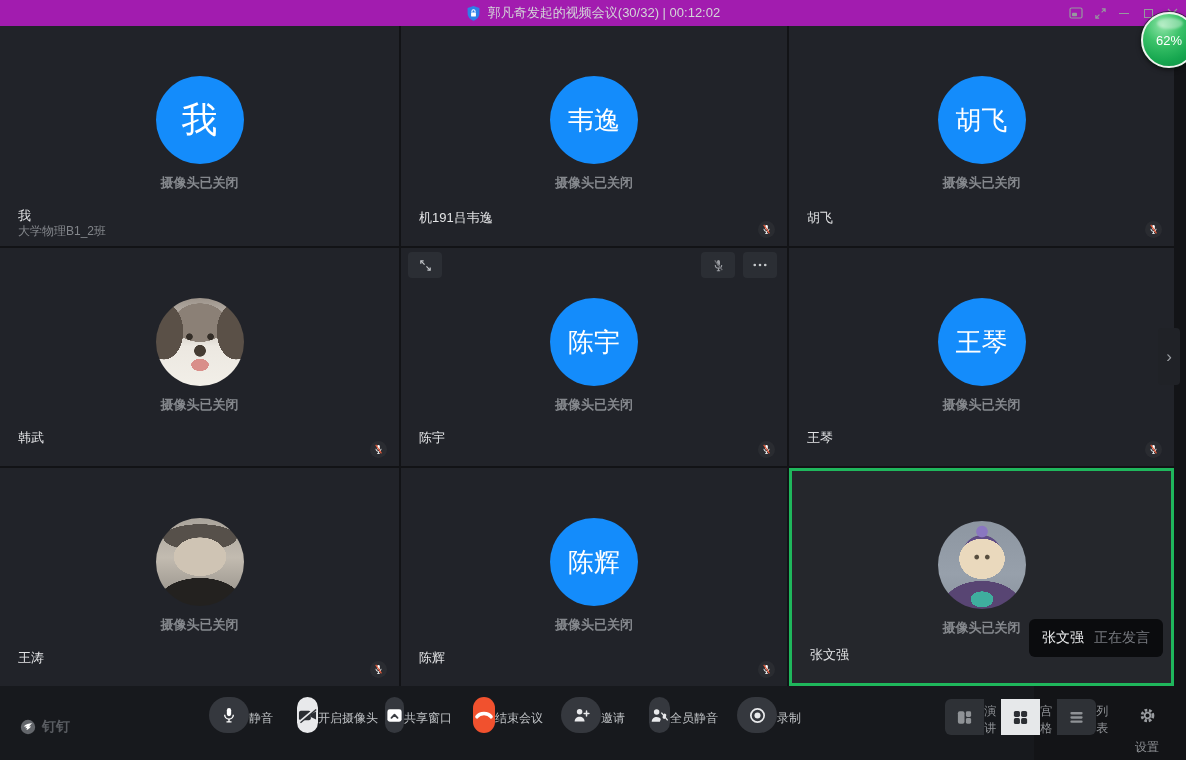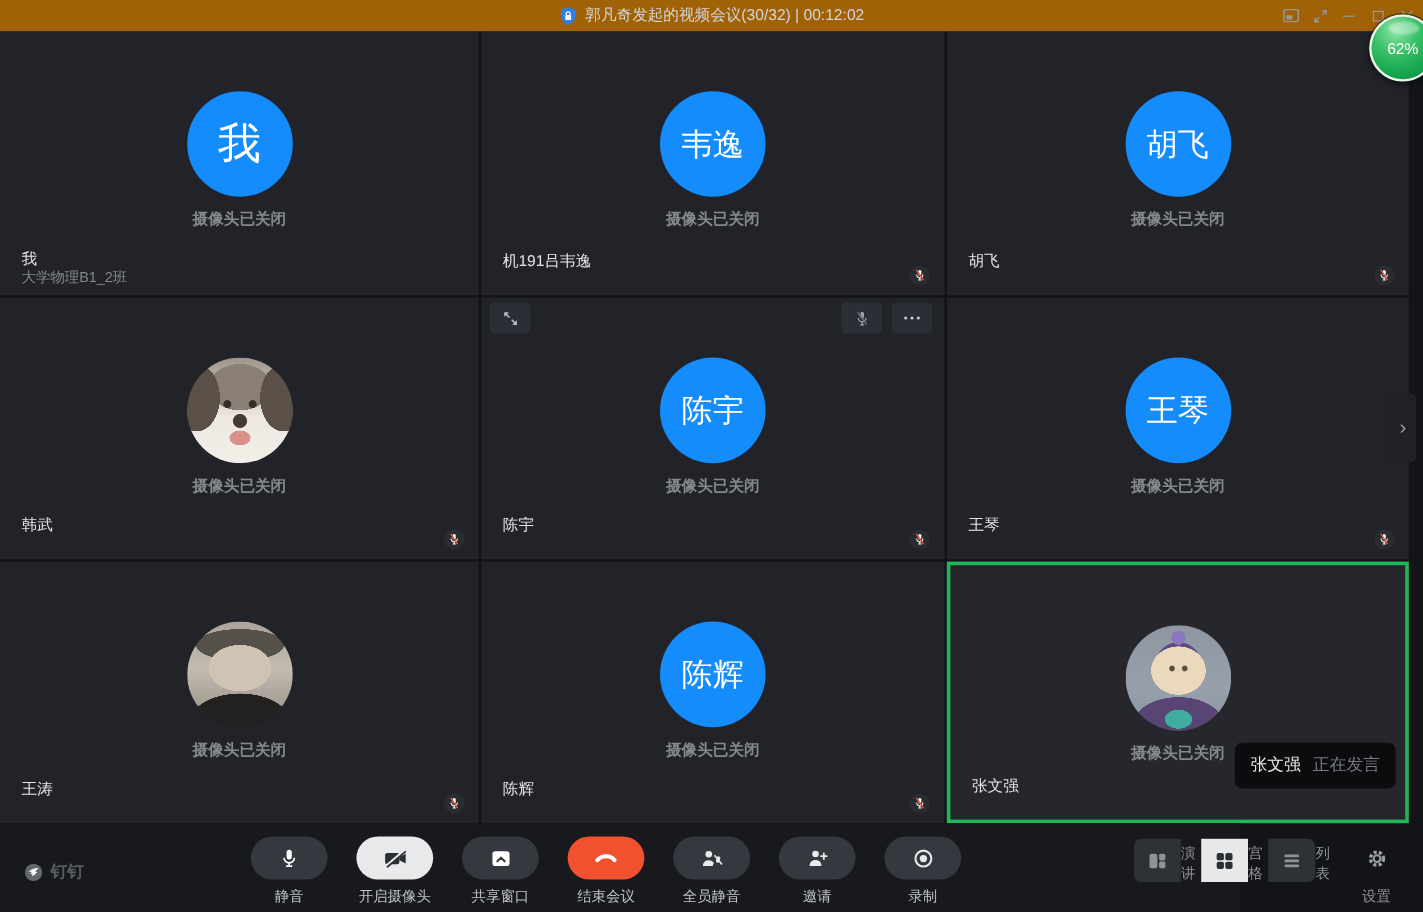--- a/index.html
+++ b/index.html
@@ -7,21 +7,21 @@
   body {
     position:relative; background:#131417;
     font-family:"Liberation Sans","DejaVu Sans",sans-serif;
     -webkit-font-smoothing:antialiased;
   }
   svg { display:block; }
 
   
   .titlebar{
     position:absolute; top:0; left:0; width:1186px; height:26px;
-    background:#a16207; display:flex; align-items:center; justify-content:center;
+    background:#a21caf; display:flex; align-items:center; justify-content:center;
     z-index:20;
   }
   .titlebar .tgroup{ display:flex; align-items:center; gap:7px; }
   .titlebar .ttext{ color:#d3d5d8; font-size:13px; }
   .wincontrols{
     position:absolute; right:2px; top:0; height:26px; display:flex; align-items:center;
     color:#96999e; z-index:21;
   }
   .winbtn{ width:24px; height:26px; display:flex; align-items:center; justify-content:center; cursor:default; }
   .max-box{ width:9px; height:9px; border:1px solid #96999e; }
@@ -111,21 +111,21 @@
     color:#9b9ea3; font-size:17px; z-index:10; cursor:pointer;
   }
 
   
   .toolbar{
     position:absolute; bottom:0; left:0; width:1034px; height:74px; background:#17191d; z-index:20;
   }
   .brand{ position:absolute; left:20px; bottom:24px; display:flex; align-items:center; gap:6px; }
   .brand-text{ color:#595c61; font-size:14px; font-weight:bold; }
   .tb-group{ position:absolute; left:209px; top:11px; display:flex; gap:24px; }
-  .tb-item{ width:64px; display:flex; flex-direction:column; align-items:center; cursor:pointer; }
+  .tb-item{ width:64px; display:flex; flex-direction:row; align-items:center; cursor:pointer; }
   .pill{
     width:64px; height:36px; border-radius:18px; background:#35383e;
     display:flex; align-items:center; justify-content:center;
   }
   .pill.light{ background:#e8e9eb; }
   .pill.danger{ background:#f1512e; }
   .tb-label{ margin-top:6px; font-size:12px; color:#bfc2c5; white-space:nowrap; }
   .switcher{ position:absolute; left:945px; top:11px; display:flex; }
   .seg{ width:56px; display:flex; flex-direction:row; align-items:center; cursor:pointer; }
   .seg-icon{
@@ -420,38 +420,38 @@
       <div class="tb-item">
         <div class="pill danger">
           <svg width="22" height="20" viewBox="0 0 22 22">
             <path d="M3.2 13 C6.5 8.2 15.5 8.2 18.8 13" fill="none" stroke="#fff" stroke-width="3.8" stroke-linecap="round"></path>
           </svg>
         </div>
         <div class="tb-label">结束会议</div>
       </div>
       <div class="tb-item">
         <div class="pill">
+          <svg width="19" height="19" viewBox="0 0 20 20">
+            <circle cx="8" cy="6" r="2.9" fill="#e9eaec"></circle>
+            <path d="M2.8 16.4c0-3.3 2.3-5.1 5.2-5.1s5.2 1.8 5.2 5.1z" fill="#e9eaec"></path>
+            <path d="M15.3 5.4v5M12.8 7.9h5" stroke="#e9eaec" stroke-width="1.6" stroke-linecap="round"></path>
+          </svg>
+        </div>
+        <div class="tb-label">邀请</div>
+      </div>
+      <div class="tb-item">
+        <div class="pill">
           <svg width="21" height="19" viewBox="0 0 22 20">
             <circle cx="8" cy="6.2" r="2.9" fill="#e9eaec"></circle>
             <path d="M2.8 16.6c0-3.3 2.3-5.1 5.2-5.1 1.9 0 3.5.8 4.4 2.2l-1 2.9z" fill="#e9eaec"></path>
             <rect x="14.6" y="8" width="3.2" height="5.6" rx="1.6" fill="#e9eaec" transform="rotate(18 16.2 10.8)"></rect>
             <line x1="13" y1="7" x2="19.6" y2="15.2" stroke="#e9eaec" stroke-width="1.4"></line>
           </svg>
         </div>
         <div class="tb-label">全员静音</div>
-      </div>
-      <div class="tb-item">
-        <div class="pill">
-          <svg width="19" height="19" viewBox="0 0 20 20">
-            <circle cx="8" cy="6" r="2.9" fill="#e9eaec"></circle>
-            <path d="M2.8 16.4c0-3.3 2.3-5.1 5.2-5.1s5.2 1.8 5.2 5.1z" fill="#e9eaec"></path>
-            <path d="M15.3 5.4v5M12.8 7.9h5" stroke="#e9eaec" stroke-width="1.6" stroke-linecap="round"></path>
-          </svg>
-        </div>
-        <div class="tb-label">邀请</div>
       </div>
       <div class="tb-item">
         <div class="pill">
           <svg width="19" height="19" viewBox="0 0 20 20">
             <circle cx="10" cy="10" r="7" fill="none" stroke="#e9eaec" stroke-width="1.8"></circle>
             <circle cx="10" cy="10" r="3.2" fill="#e9eaec"></circle>
           </svg>
         </div>
         <div class="tb-label">录制</div>
       </div>

